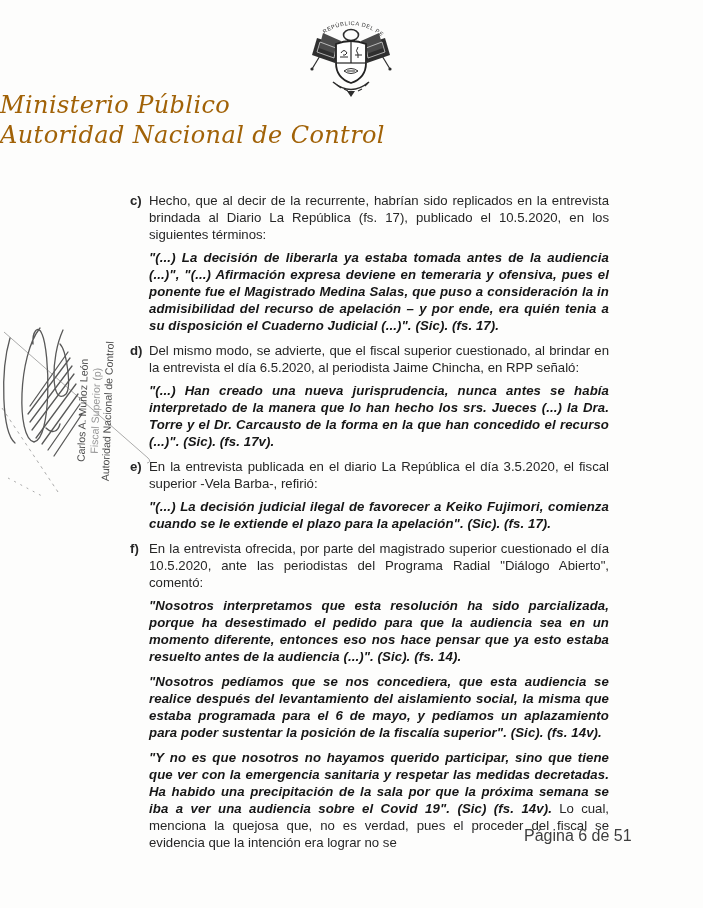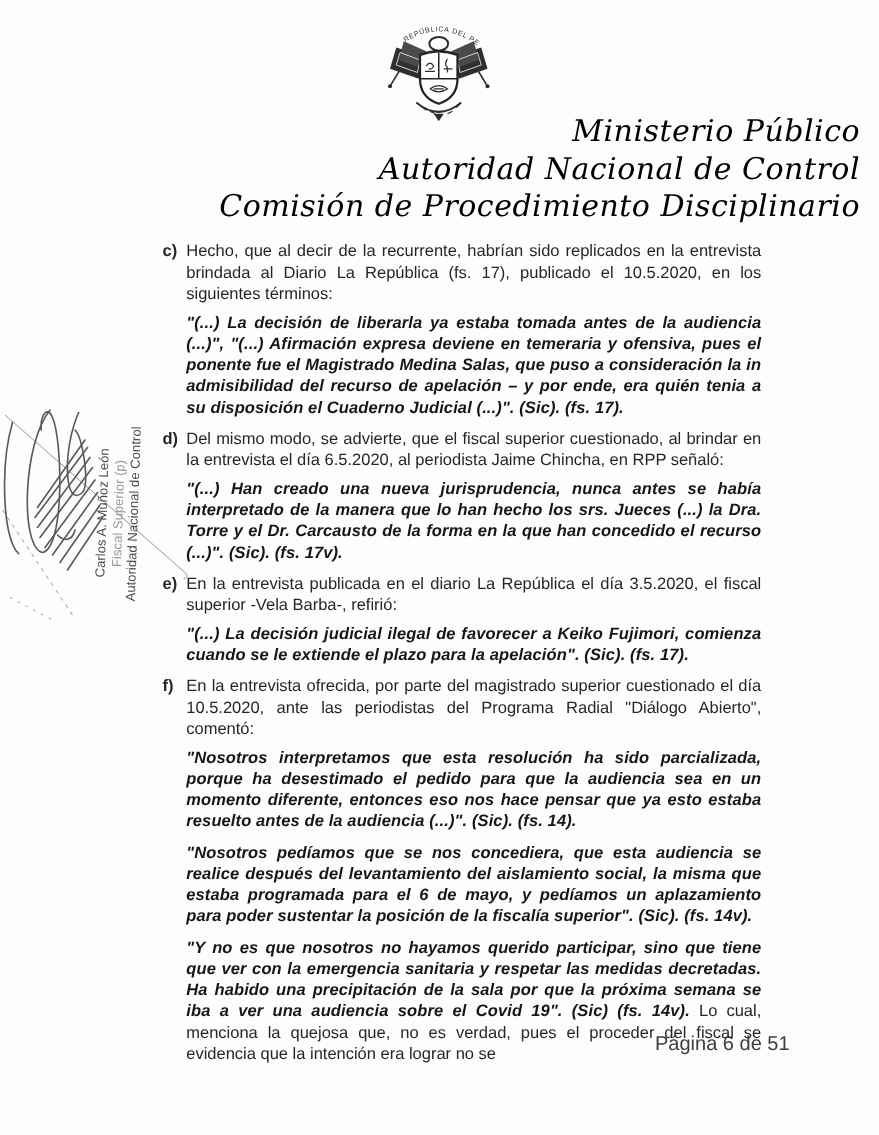--- a/index.html
+++ b/index.html
@@ -12,24 +12,24 @@
     position:relative; width:703px; height:908px;
     background:#fdfdfc; overflow:hidden;
   }
 
   
   .crest { position:absolute; left:303px; top:5px; width:96px; height:92px; }
 
   
   .header {
     position:absolute; top:90px; left:0; width:688px;
-    text-align:right;
+    text-align:left;
     font-family:"DejaVu Serif", serif;
     font-style:italic;
-    color:#000000;
+    color:#a16207;
   }
   .h-line { font-size:24px; line-height:30px; letter-spacing:0.4px; white-space:nowrap; }
 
   
   .body-text {
     position:absolute; left:130px; top:192px; width:479px;
     color:#262626; font-size:13.2px; line-height:17px;
     text-align:justify;
   }
   .item { margin:0 0 6px 0; }
@@ -98,21 +98,20 @@
     <path d="M41,66 q7,-5 14,0 q-7,5 -14,0 M44,66 h8" fill="none" stroke="#2d2d2d" stroke-width="1"></path>
 
     <path d="M30,77 Q48,92 66,77" fill="none" stroke="#2d2d2d" stroke-width="1.6"></path>
     <path d="M34,80 l4,3 M41,84 l4,2 M55,86 l4,-2 M62,81 l3,-3" stroke="#2d2d2d" stroke-width="1.1"></path>
     <path d="M44,86 L48,92 L52,86 Z" fill="#2d2d2d"></path>
   </svg>
 
   <div class="header">
     <div class="h-line">Ministerio Público</div>
     <div class="h-line">Autoridad Nacional de Control</div>
-    <div class="h-line">Comisión de Procedimiento Disciplinario</div>
   </div>
 
   <svg class="sig-svg" viewBox="0 0 175 230" xmlns="http://www.w3.org/2000/svg">
     <g fill="none" stroke="#3c3c3c" stroke-width="1.3" opacity="0.85" stroke-linecap="round">
       <path d="M40,18 C18,45 16,128 34,132 C52,128 50,42 42,24 C38,14 32,22 33,34"></path>
       <path d="M63,20 C50,48 51,98 66,84 C72,76 66,40 60,34"></path>
       <path d="M10,28 C0,62 2,122 15,133"></path>
       <path d="M30,96 L68,42"></path>
       <path d="M28,104 L70,48"></path>
       <path d="M30,112 L72,56"></path>

